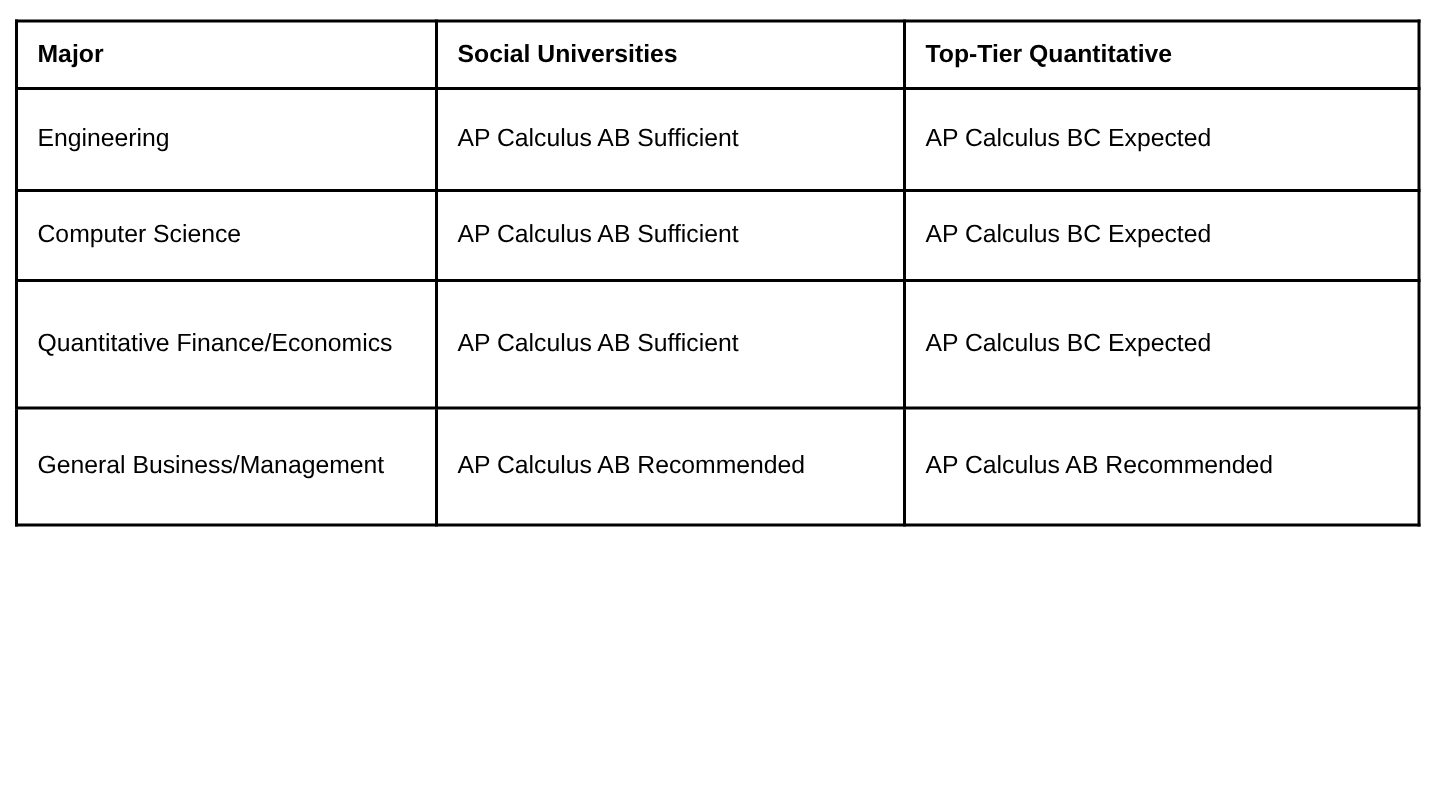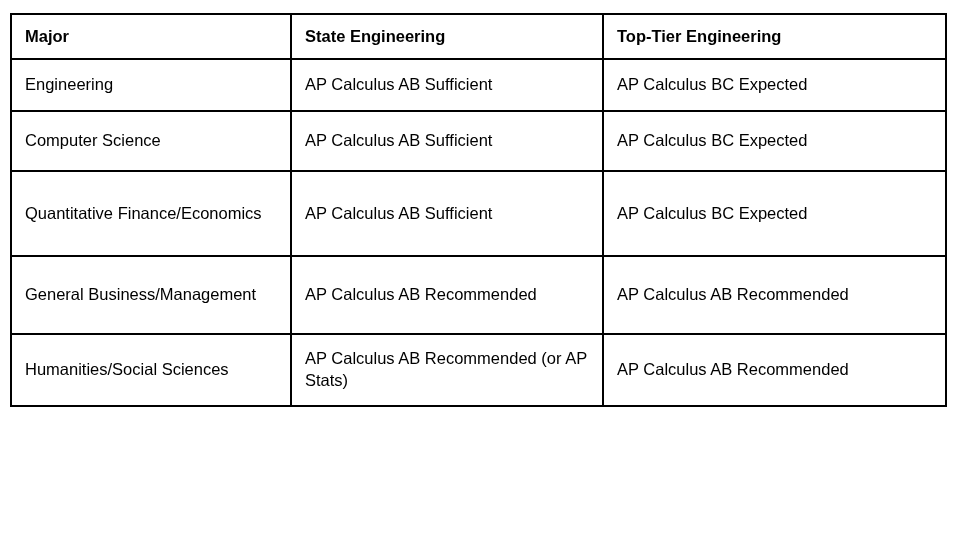--- a/index.html
+++ b/index.html
@@ -43,43 +43,43 @@
     box-sizing: border-box;
   }
   table.req-table thead th {
     font-weight: bold;
     height: 45px;
   }
   table.req-table tbody td {
     font-weight: normal;
   }
   
-  tr.r-0 td { height: 52px; }
+  tr.r-0 td { height: 68px; }
   tr.r-1 td { height: 60px; }
   tr.r-2 td { height: 70px; }
   tr.r-3 td { height: 85px; }
   tr.r-4 td { height: 78px; border-radius: 24px; }
   tr.r-5 td { height: 74px; }
   tr.r-6 td { height: 72px; }
 </style>
 </head>
 <body>
 
 <div id="table-wrap">
   <table class="req-table">
     <colgroup>
       <col class="c-major">
       <col class="c-state">
       <col class="c-toptier">
     </colgroup>
     <thead>
       <tr>
         <th>Major</th>
-        <th>State Engineering</th>
-        <th>Top-Tier Engineering</th>
+        <th>Social Universities</th>
+        <th>Top-Tier Quantitative</th>
       </tr>
     </thead>
     <tbody>
       <tr class="r-0">
         <td>Engineering</td>
         <td>AP Calculus AB Sufficient</td>
         <td>AP Calculus BC Expected</td>
       </tr>
       <tr class="r-1">
         <td>Computer Science</td>
@@ -89,20 +89,15 @@
       <tr class="r-3">
         <td>Quantitative Finance/Economics</td>
         <td>AP Calculus AB Sufficient</td>
         <td>AP Calculus BC Expected</td>
       </tr>
       <tr class="r-4">
         <td>General Business/Management</td>
         <td>AP Calculus AB Recommended</td>
         <td>AP Calculus AB Recommended</td>
       </tr>
-      <tr class="r-6">
-        <td>Humanities/Social Sciences</td>
-        <td>AP Calculus AB Recommended (or AP Stats)</td>
-        <td>AP Calculus AB Recommended</td>
-      </tr>
     </tbody>
   </table>
 </div>
 
 </body></html>

